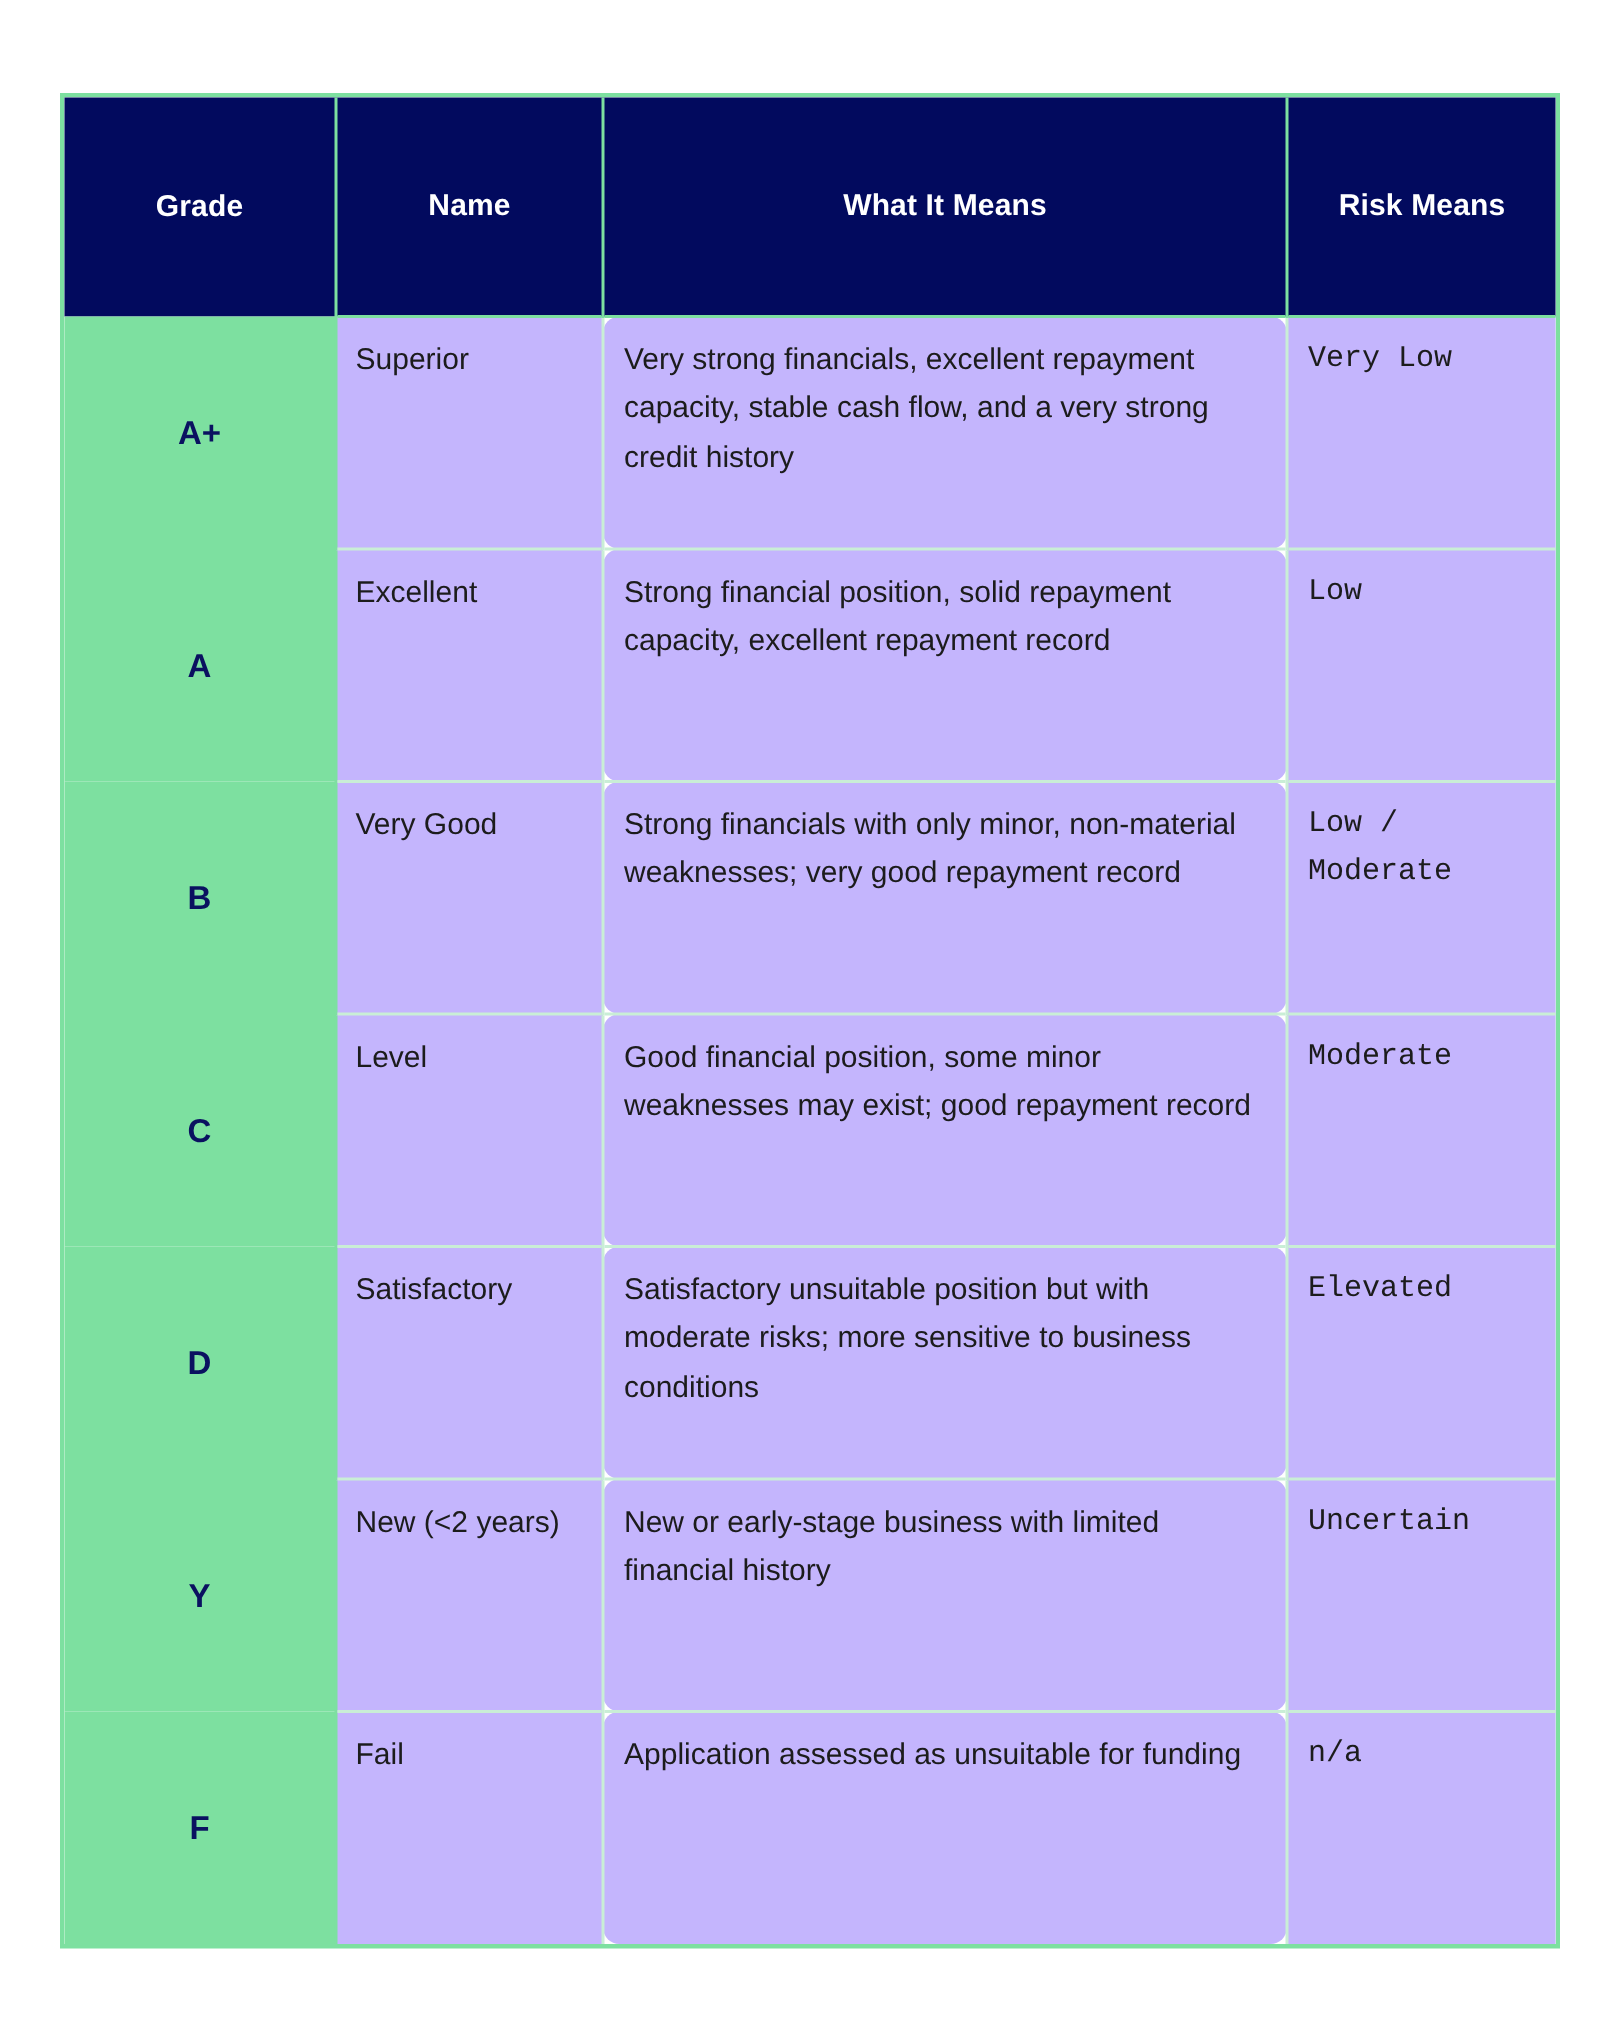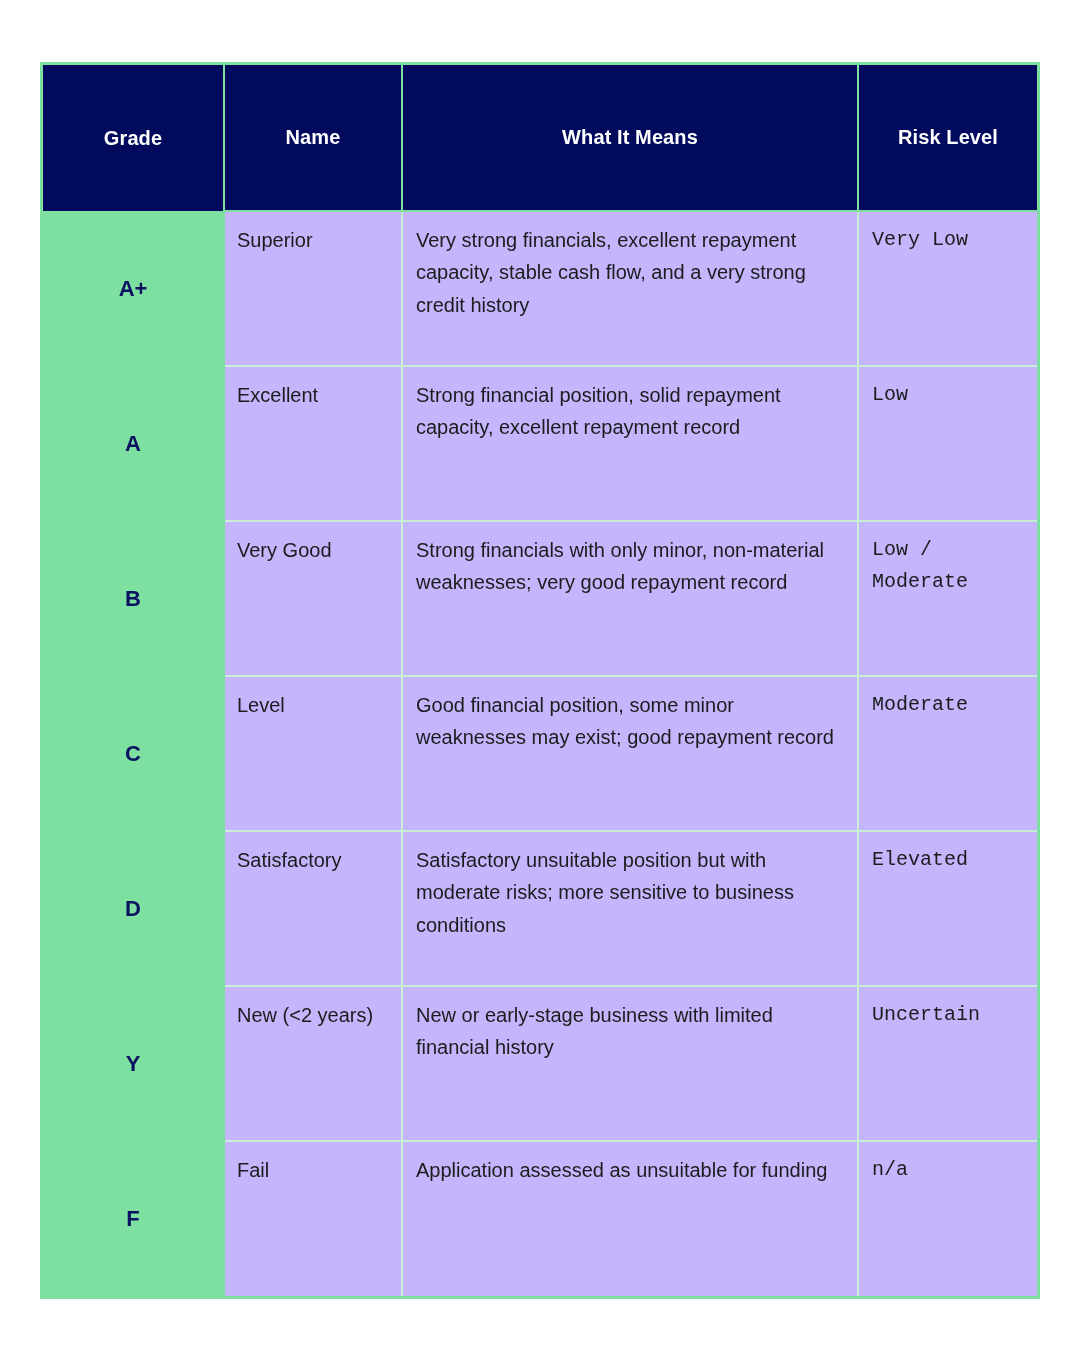--- a/index.html
+++ b/index.html
@@ -87,21 +87,21 @@
 
   td.name-cell,
   td.means-cell,
   td.risk-cell {
     font-size: 20px;
     color: #1c1c1c;
     line-height: 1.62;
     padding: 12px 10px 10px 12px;
     font-weight: normal;
   }
-  td.means-cell { padding-left: 13px; padding-right: 14px; }
+  td.means-cell { padding-left: 13px; padding-right: 14px; border-radius: 11px; }
   td.risk-cell  { padding-left: 13px; font-family: Liberation Mono, monospace; }
   td.name-cell  { padding-left: 12px; padding-right: 4px; white-space: nowrap; }
 
   .cell-text { display: block; }
 </style>
 </head>
 <body>
 
 <div class="page">
   <div class="table-wrap">
@@ -110,21 +110,21 @@
         <col class="c-grade">
         <col class="c-name">
         <col class="c-means">
         <col class="c-risk">
       </colgroup>
       <thead>
         <tr>
           <th>Grade</th>
           <th>Name</th>
           <th>What It Means</th>
-          <th>Risk Level</th>
+          <th>Risk Means</th>
         </tr>
       </thead>
       <tbody>
         <tr>
           <td class="grade-cell">A+</td>
           <td class="name-cell">
               <span class="cell-text">Superior</span>
             </td>
           <td class="means-cell">
               <span class="cell-text">Very strong financials, excellent repayment capacity, stable cash flow, and a very strong credit history</span>

